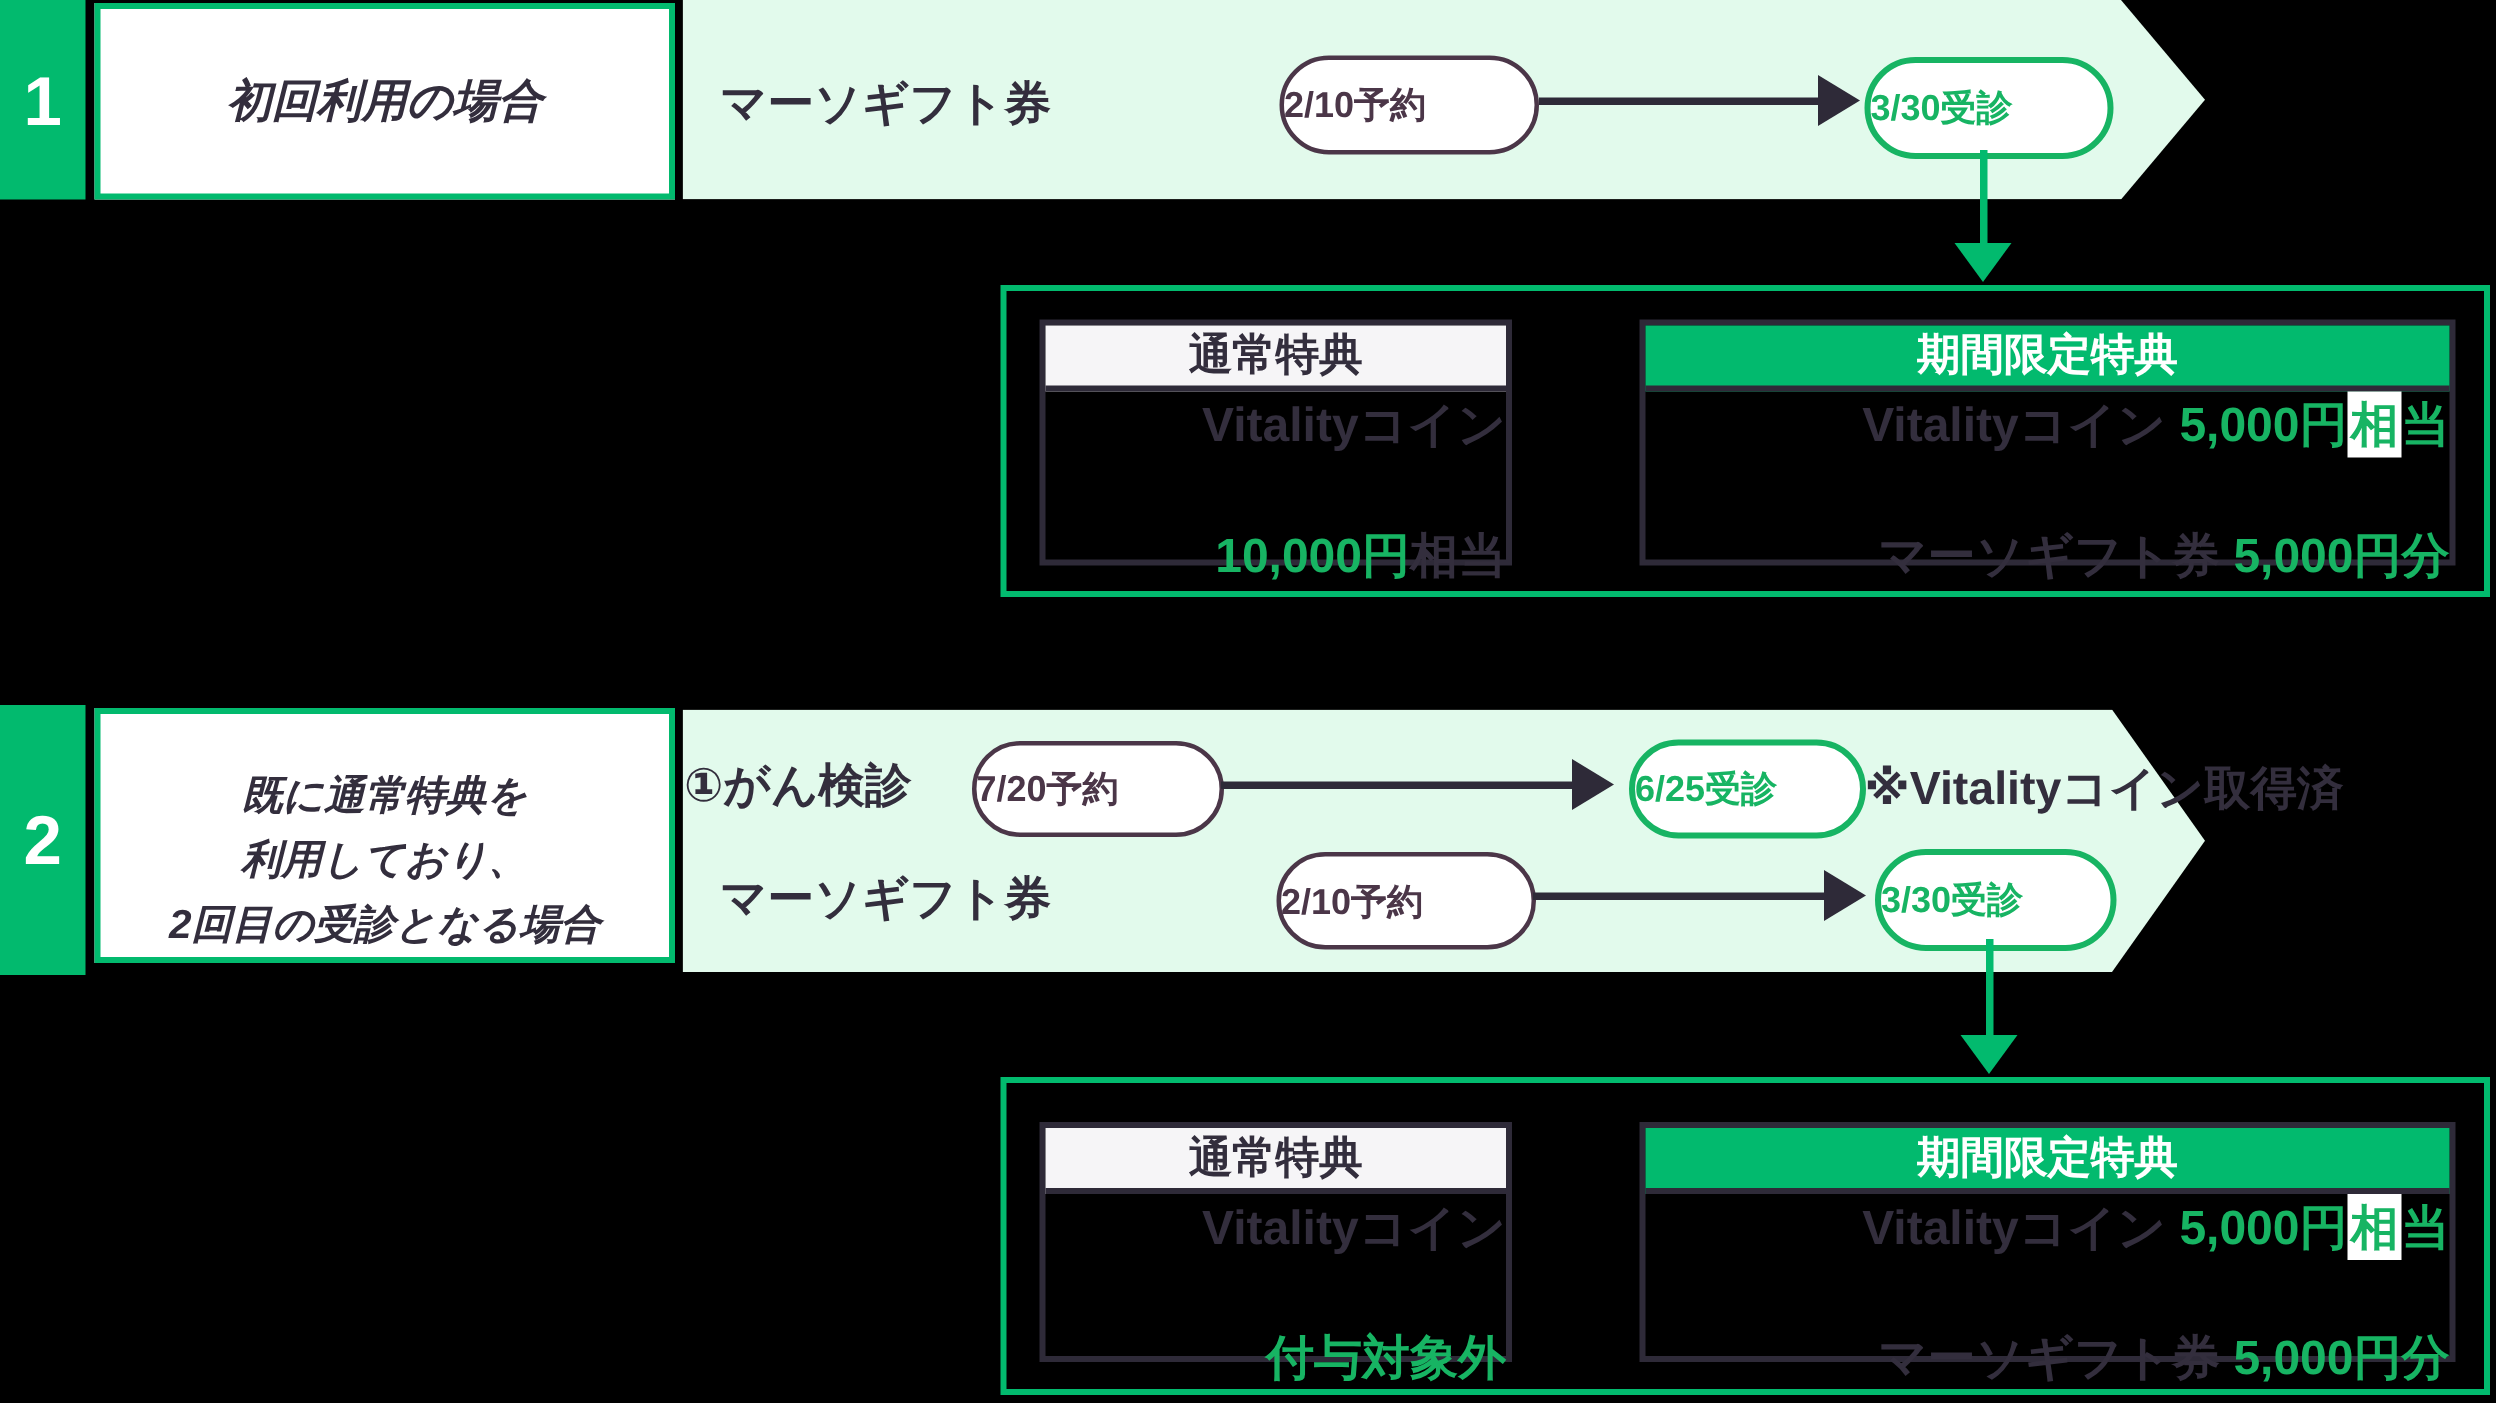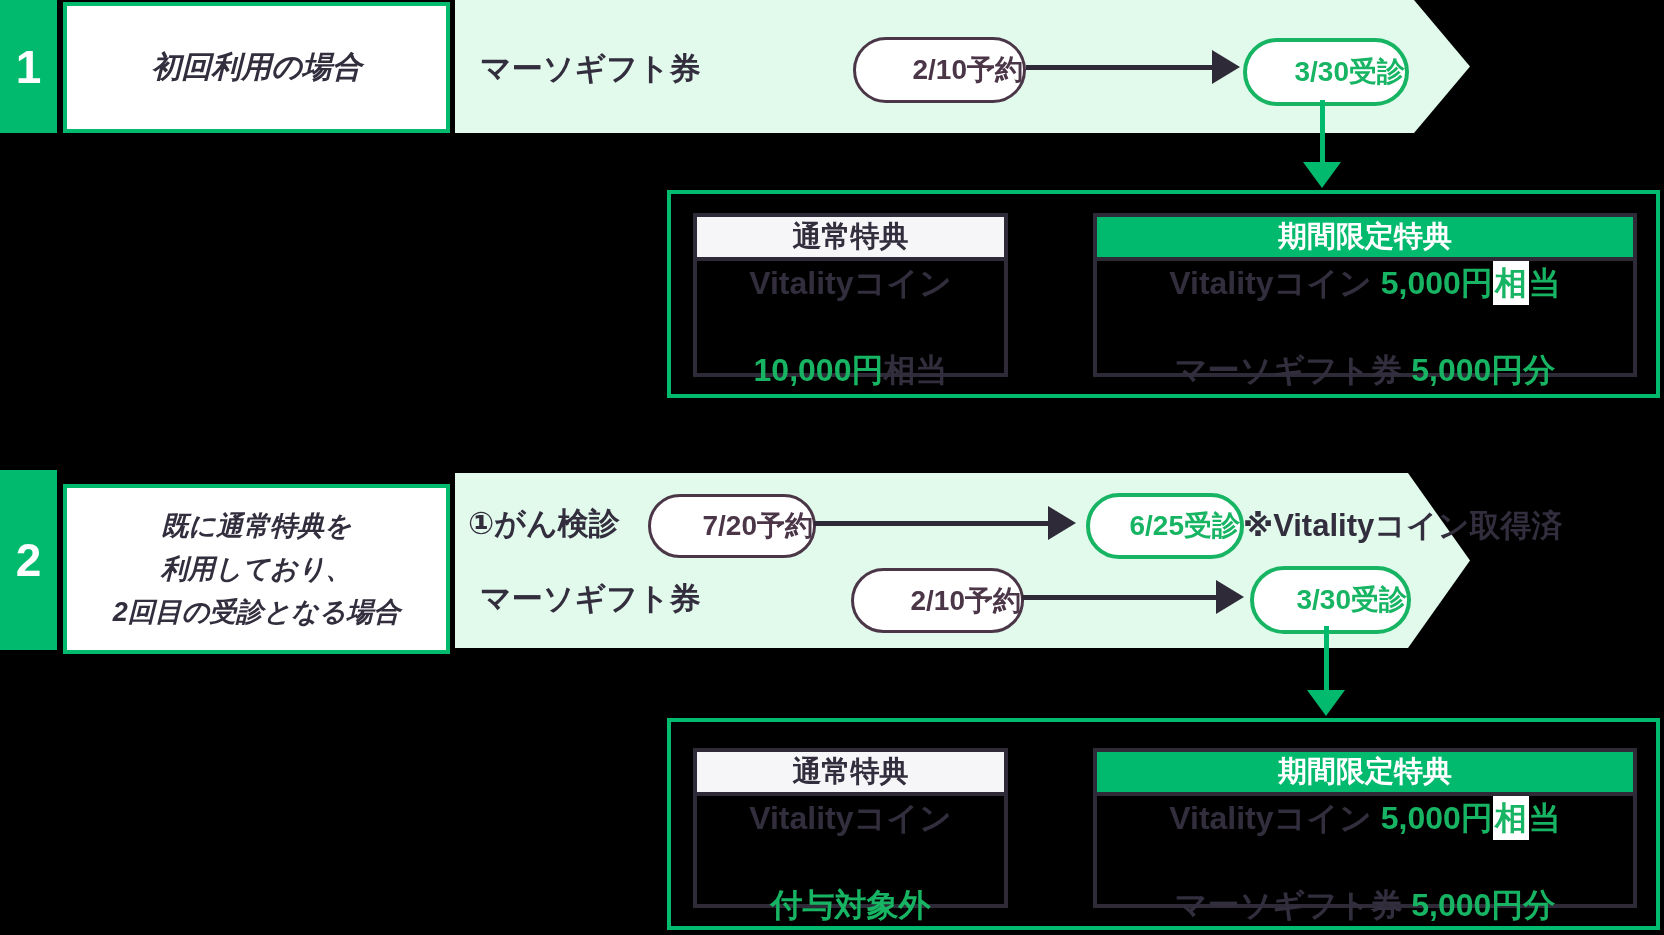--- a/index.html
+++ b/index.html
@@ -14,35 +14,35 @@
     --green-text:#17b463;
     --header-bg:#f6f5f7;
   }
   .abs{position:absolute;}
   .num-badge{background:var(--green);color:#fff;display:flex;align-items:center;justify-content:center;font-size:46px;}
   .label-box{background:#fff;border:4px solid var(--green);display:flex;flex-direction:column;align-items:center;justify-content:center;color:var(--dark-text);text-align:center;font-style:italic;}
   .banner{background:var(--mint);}
   .banner-1{clip-path:polygon(0 0, calc(100% - 56px) 0, 100% 50%, calc(100% - 56px) 100%, 0 100%);}
   .banner-2{clip-path:polygon(0 0, calc(100% - 62px) 0, 100% 50%, calc(100% - 62px) 100%, 0 100%);}
   .flow-item{color:var(--dark-text);font-size:31px;white-space:nowrap;}
-  .pill{background:#fff;border-radius:999px;display:flex;align-items:center;justify-content:flex-end;font-size:28px;white-space:nowrap;}
+  .pill{background:#fff;border-radius:999px;display:flex;align-items:center;justify-content:flex-start;font-size:24px;white-space:nowrap;}
   .pill-plum{border:3px solid var(--plum);color:var(--plum);}
   .pill-green{border:4px solid var(--green-text);color:var(--green-text);}
   .harrow-shaft{position:absolute;left:0;right:24px;top:50%;height:5px;margin-top:-2.5px;background:var(--dark);}
   .harrow-head{position:absolute;right:0;top:50%;margin-top:-17px;width:0;height:0;
     border-left:28px solid var(--dark);border-top:17px solid transparent;border-bottom:17px solid transparent;}
   .varrow-shaft{position:absolute;top:0;bottom:24px;left:50%;width:5px;margin-left:-2.5px;background:var(--green);}
   .varrow-head{position:absolute;bottom:0;left:50%;margin-left:-19px;width:0;height:0;
     border-top:26px solid var(--green);border-left:19px solid transparent;border-right:19px solid transparent;}
   .benefit-box{border:4px solid var(--green);}
   .sub-box{position:absolute;border:4px solid var(--dark);display:flex;flex-direction:column;}
   .sub-header{height:54px;border-bottom:4px solid var(--dark);display:flex;align-items:center;justify-content:center;font-size:29px;}
   .sub-header-normal{background:var(--header-bg);color:var(--dark-text);}
   .sub-header-limited{background:var(--green);color:#fff;}
-  .sub-body{flex:1;display:flex;flex-direction:column;align-items:center;justify-content:center;font-size:32px;line-height:44px;white-space:nowrap;gap:43px;}
+  .sub-body{flex:1;display:flex;flex-direction:column;align-items:flex-end;justify-content:center;font-size:32px;line-height:44px;white-space:nowrap;gap:43px;}
   .t-dark{color:var(--dark-text);}
   .t-green{color:var(--green-text);}
   .chip{background:#fff;display:inline-block;padding:0 2px;}
   .note-text{color:var(--dark-text);font-size:31px;white-space:nowrap;}
   .label-line{font-size:27px;line-height:43px;}
 </style>
 </head>
 <body>
 
 <div class="stage">
@@ -93,29 +93,29 @@
         <div><span class="t-dark">Vitalityコイン </span><span class="t-green">5,000円</span><span class="t-green chip">相</span><span class="t-green">当</span></div>
         <div><span class="t-dark">マーソギフト券 </span><span class="t-green">5,000円分</span></div>
       </div>
     </div>
   </div>
 
   <div class="abs num-badge" style="left:0;top:470px;width:57px;height:180px;">
     <span>2</span>
   </div>
 
-  <div class="abs label-box" style="left:63px;top:484px;width:379px;height:162px;">
+  <div class="abs label-box" style="left:63px;top:472px;width:379px;height:162px;justify-content:flex-end;">
     <div class="label-line">既に通常特典を</div>
     <div class="label-line">利用しており、</div>
     <div class="label-line">2回目の受診となる場合</div>
   </div>
 
   <div class="abs banner banner-2" style="left:455px;top:473px;width:1015px;height:175px;"></div>
 
-  <div class="abs flow-item" style="left:468px;top:503px;">①がん検診</div>
+  <div class="abs flow-item" style="left:456px;top:503px;">①がん検診</div>
 
   <div class="abs pill pill-plum" style="left:648px;top:494px;width:162px;height:58px;">
     <span>7/20予約</span>
   </div>
 
   <div class="abs" style="left:814px;top:506px;width:262px;height:34px;">
     <div class="harrow-shaft"></div>
     <div class="harrow-head"></div>
   </div>
 

